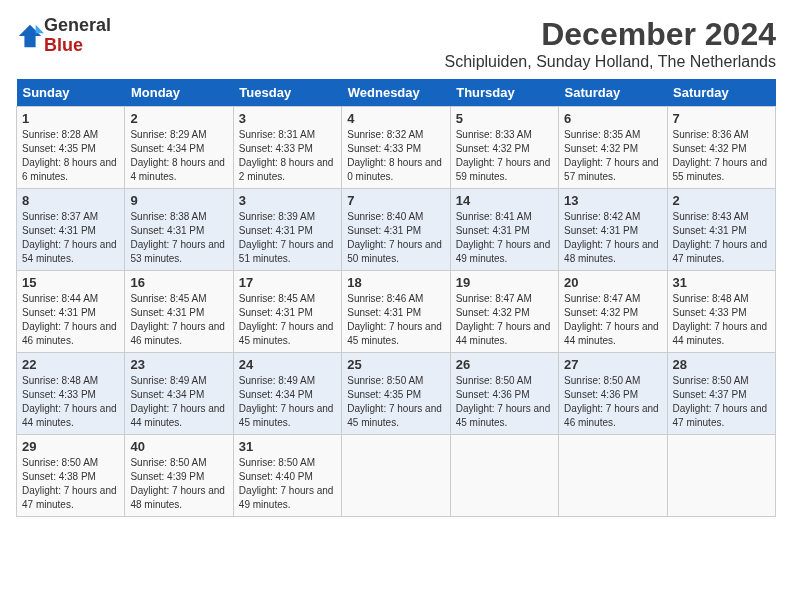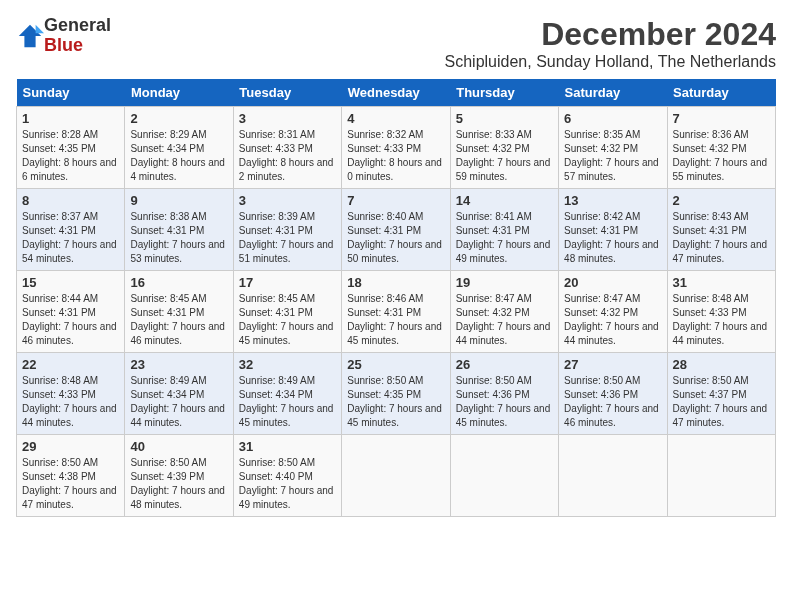--- a/index.html
+++ b/index.html
@@ -212,21 +212,21 @@
       <tr>
         <td>
           <span class="day-number">22</span>
           <div class="day-info">Sunrise: 8:48 AM<br>Sunset: 4:33 PM<br>Daylight: 7 hours and 44 minutes.</div>
         </td>
         <td>
           <span class="day-number">23</span>
           <div class="day-info">Sunrise: 8:49 AM<br>Sunset: 4:34 PM<br>Daylight: 7 hours and 44 minutes.</div>
         </td>
         <td>
-          <span class="day-number">32</span>
+          <span class="day-number">24</span>
           <div class="day-info">Sunrise: 8:49 AM<br>Sunset: 4:34 PM<br>Daylight: 7 hours and 45 minutes.</div>
         </td>
         <td>
           <span class="day-number">25</span>
           <div class="day-info">Sunrise: 8:50 AM<br>Sunset: 4:35 PM<br>Daylight: 7 hours and 45 minutes.</div>
         </td>
         <td>
           <span class="day-number">26</span>
           <div class="day-info">Sunrise: 8:50 AM<br>Sunset: 4:36 PM<br>Daylight: 7 hours and 45 minutes.</div>
         </td>

